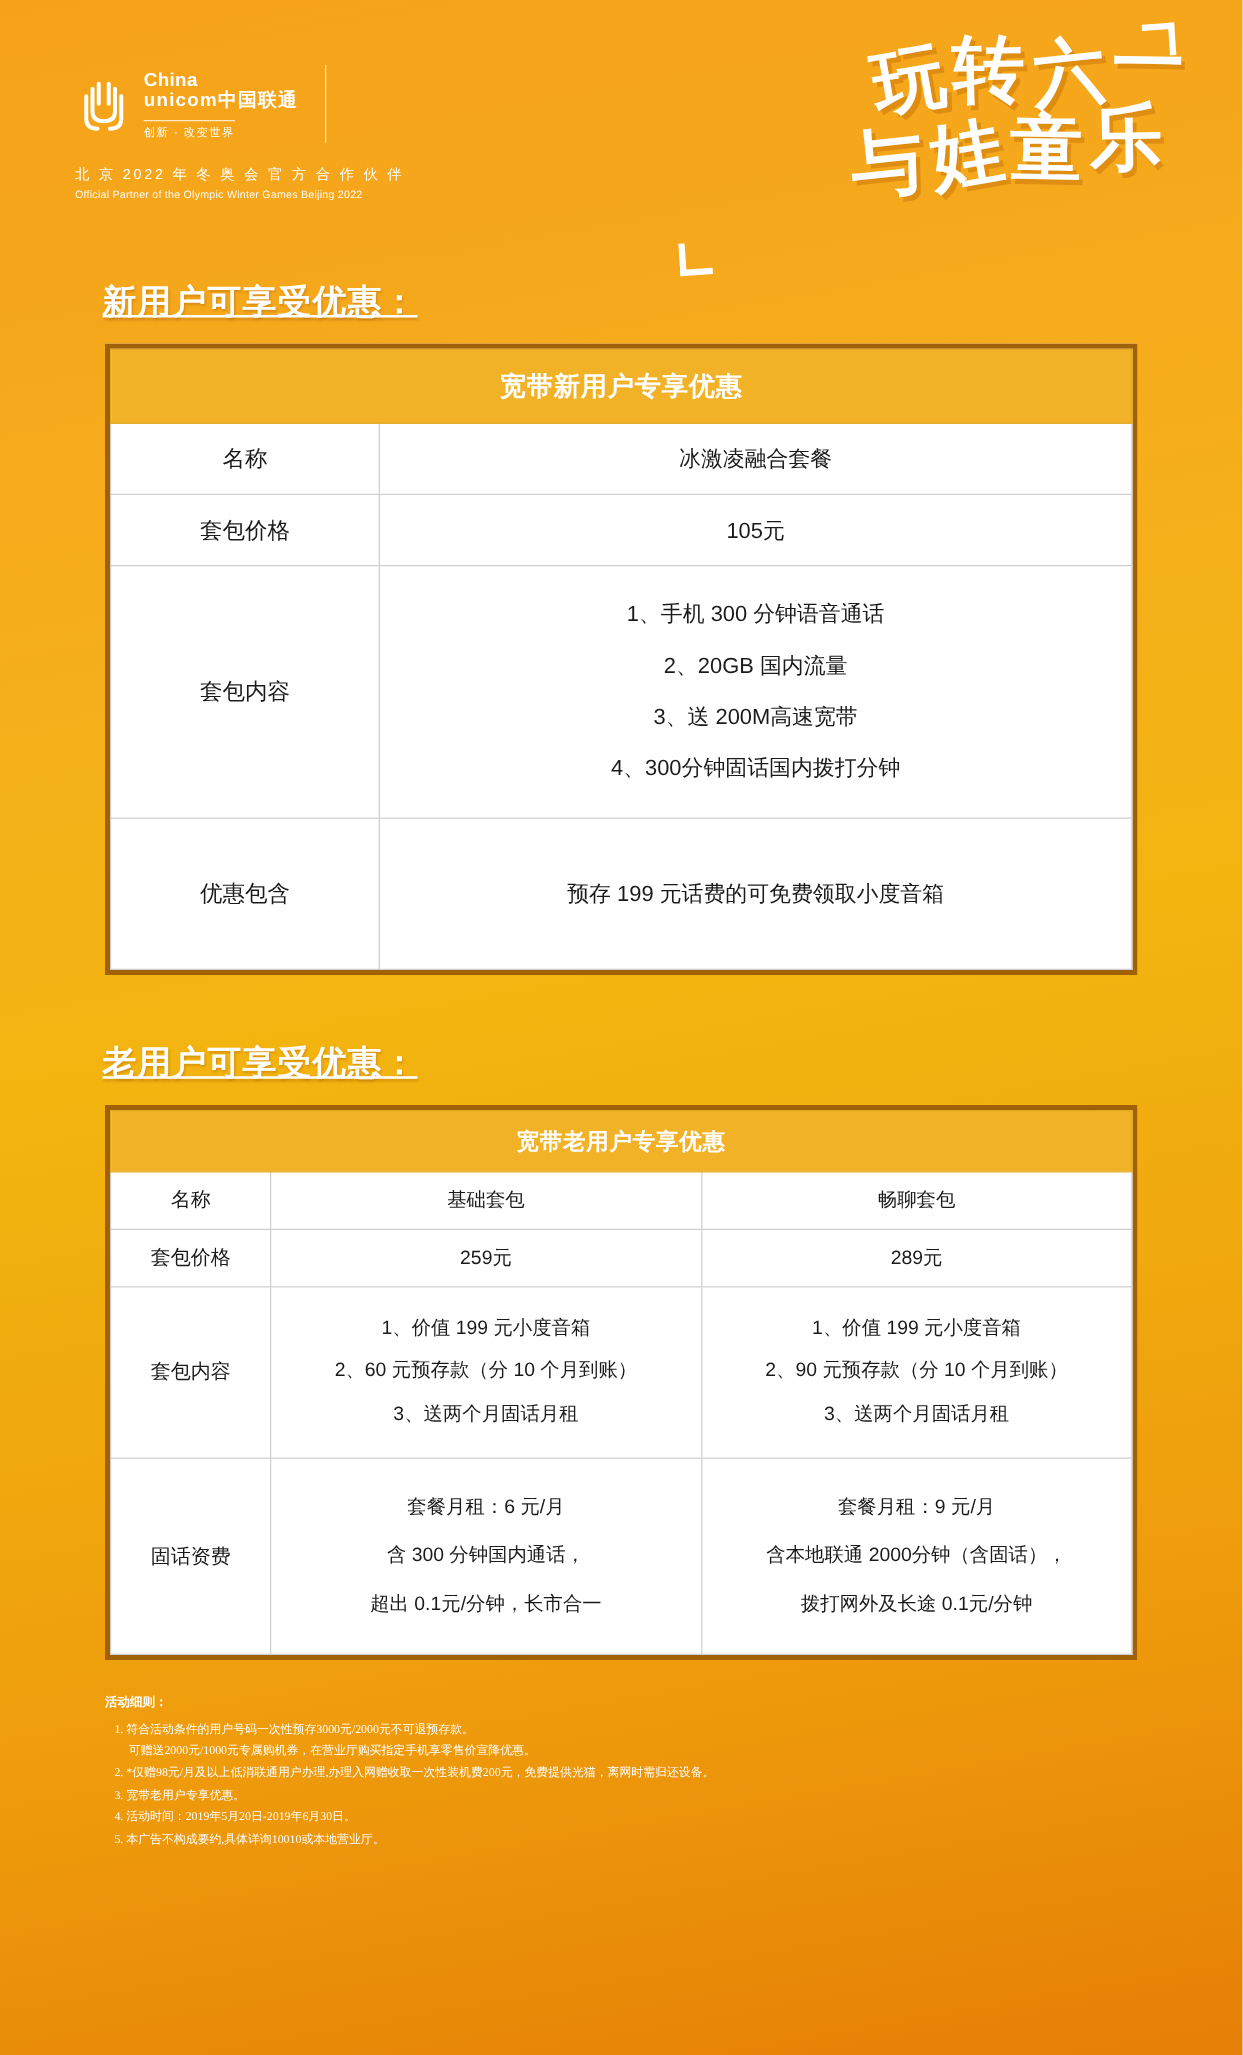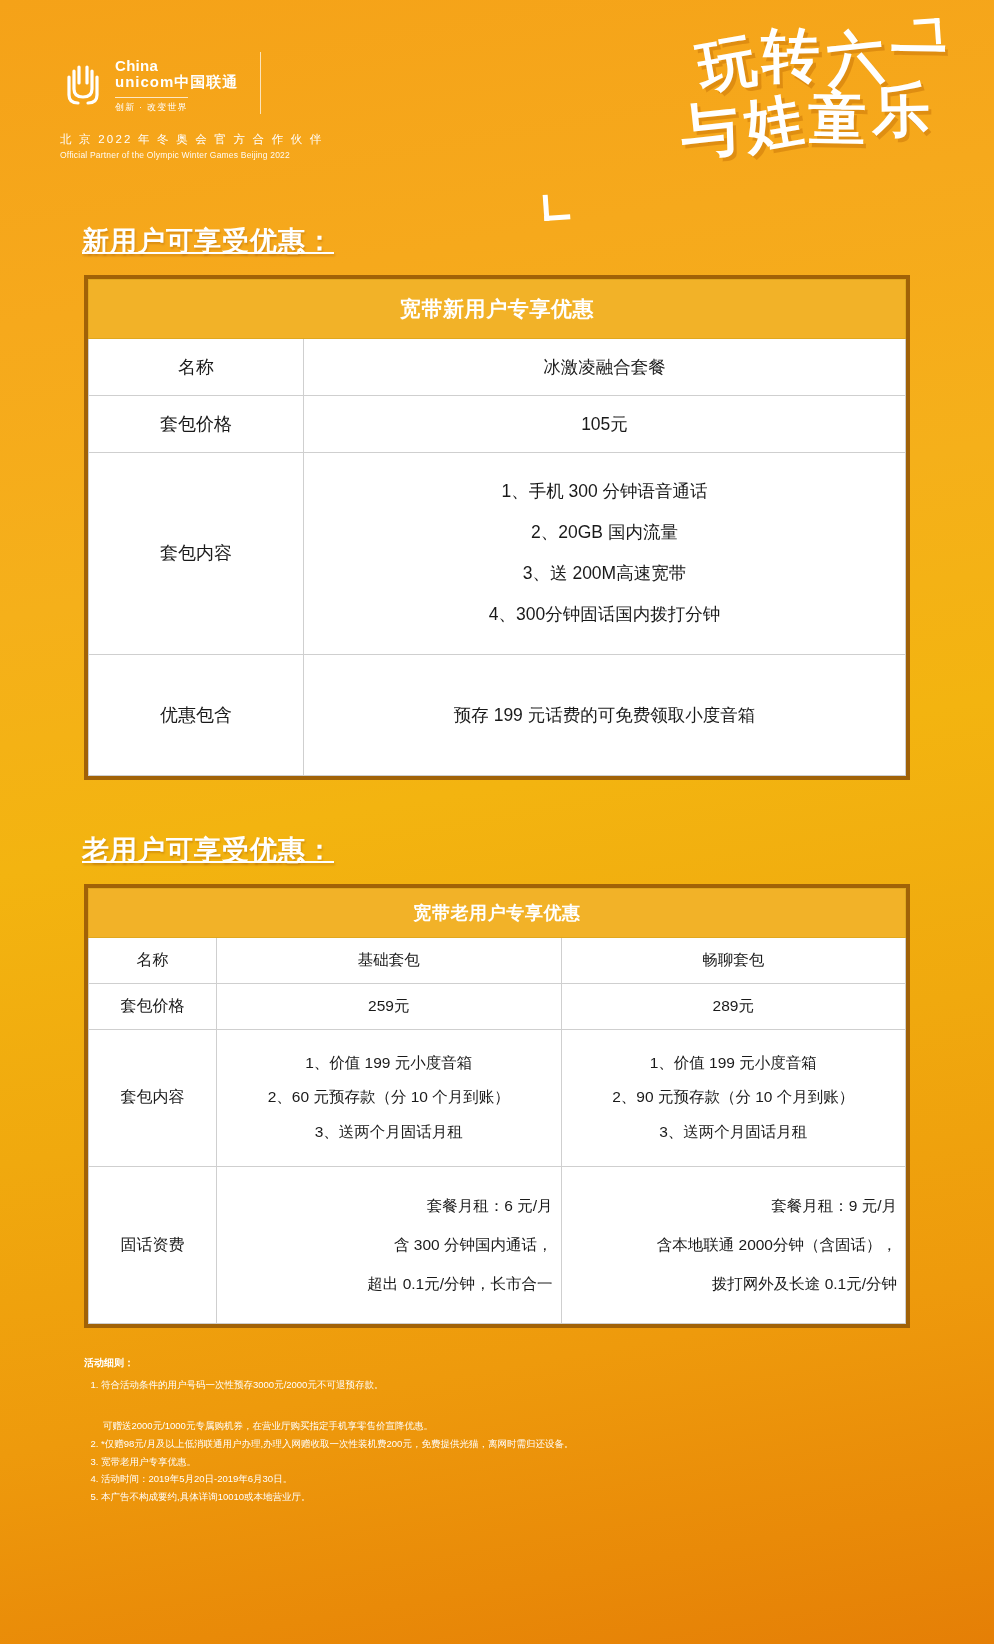--- a/index.html
+++ b/index.html
@@ -144,33 +144,33 @@
 
   .t2 td, .t2 th.sub {
     border: 1px solid #cfcfcf;
     color: #1a1a1a;
     font-size: 15.5px;
     text-align: center;
     padding: 12px 8px;
   }
   .t2 td.label { width: 128px; font-size: 16px; }
   .t2 .multi { line-height: 2.25; padding: 16px 8px; }
-  .t2 .multi.tall { line-height: 2.5; padding: 20px 8px; text-align: right; }
+  .t2 .multi.tall { line-height: 2.5; padding: 20px 8px; }
 
   
   .rules {
     margin: 26px 84px 0 84px;
     color: #ffffff;
     font-size: 9.5px;
     line-height: 1.85;
   }
   .rules .rules-title { font-weight: bold; margin-bottom: 3px; font-size: 10px; }
   .rules ol { margin: 0; padding-left: 17px; }
-  .rules li { margin: 0; }
-  .rules .sub { display: block; padding-left: 2px; margin-top: 24px; }
+  .rules li { margin: 0; font-family: Liberation Serif, serif; }
+  .rules .sub { display: block; padding-left: 2px; }
 </style>
 </head>
 <body>
 
 <div class="header">
   <div class="brand-row">
     <div class="unicom-logo">
       <div class="unicom-mark">
         <svg width="46" height="46" viewBox="0 0 46 46">
           <g fill="none" stroke="#ffffff" stroke-width="3.2" stroke-linecap="round">

